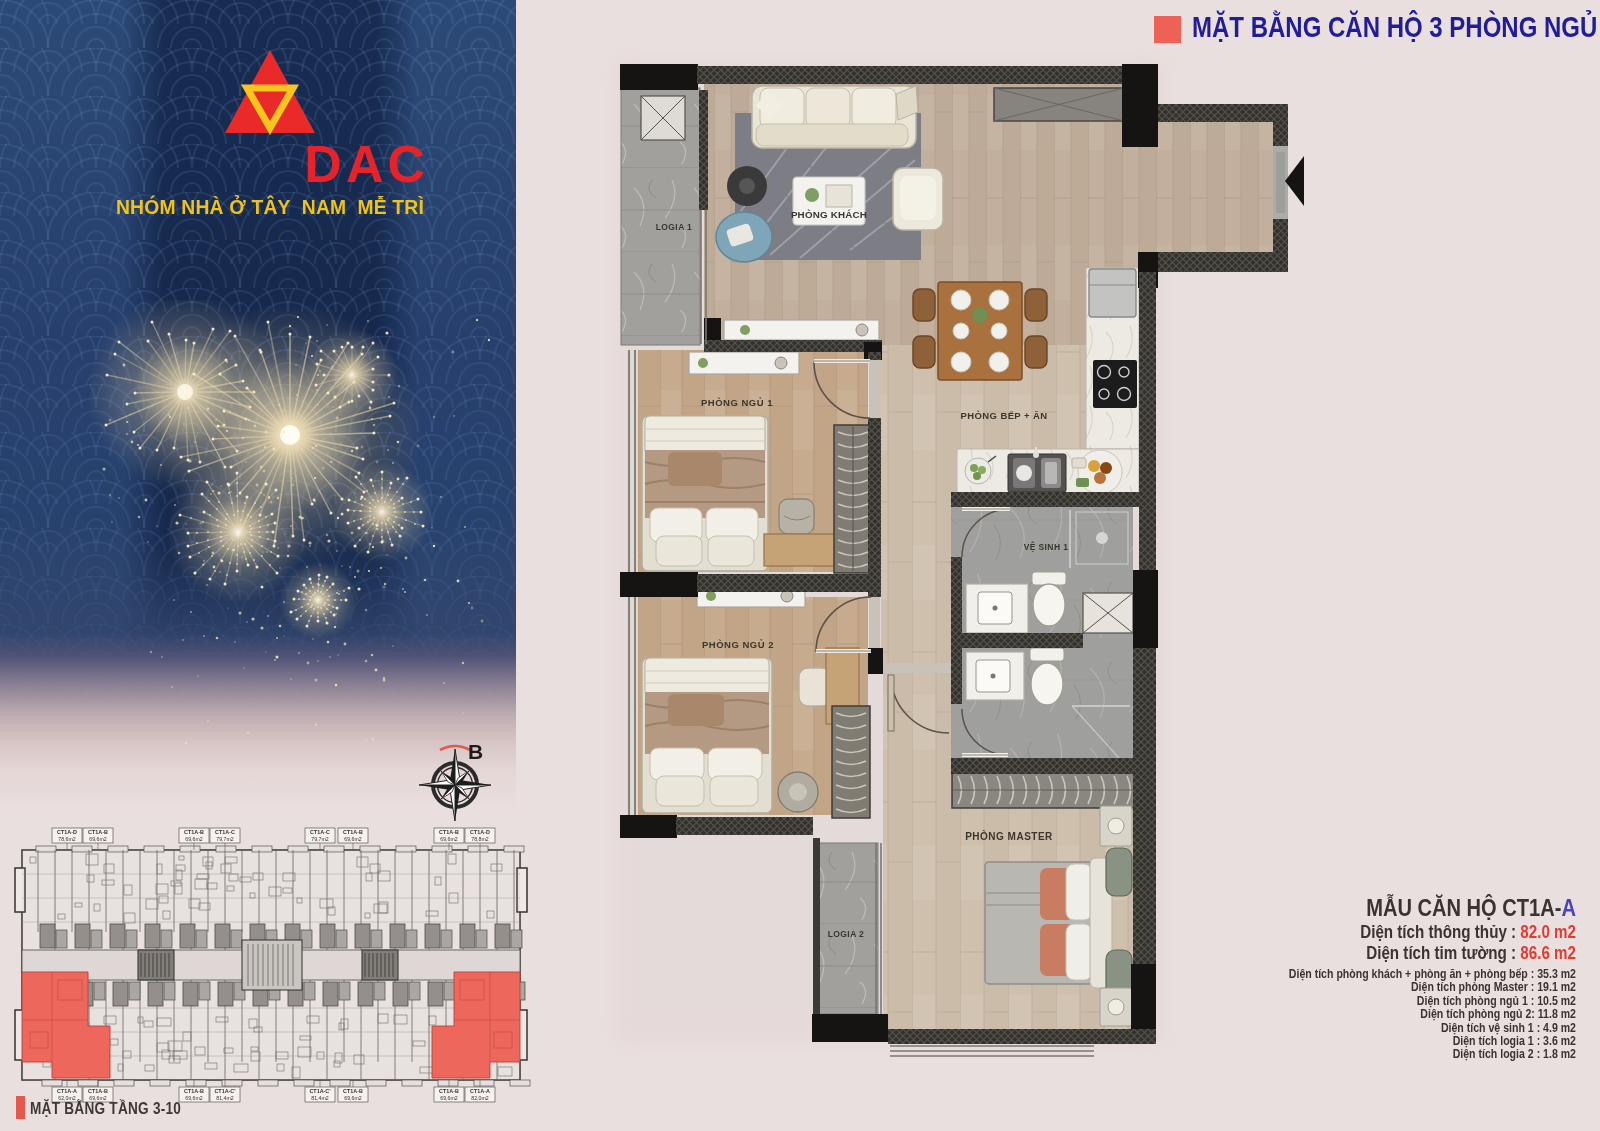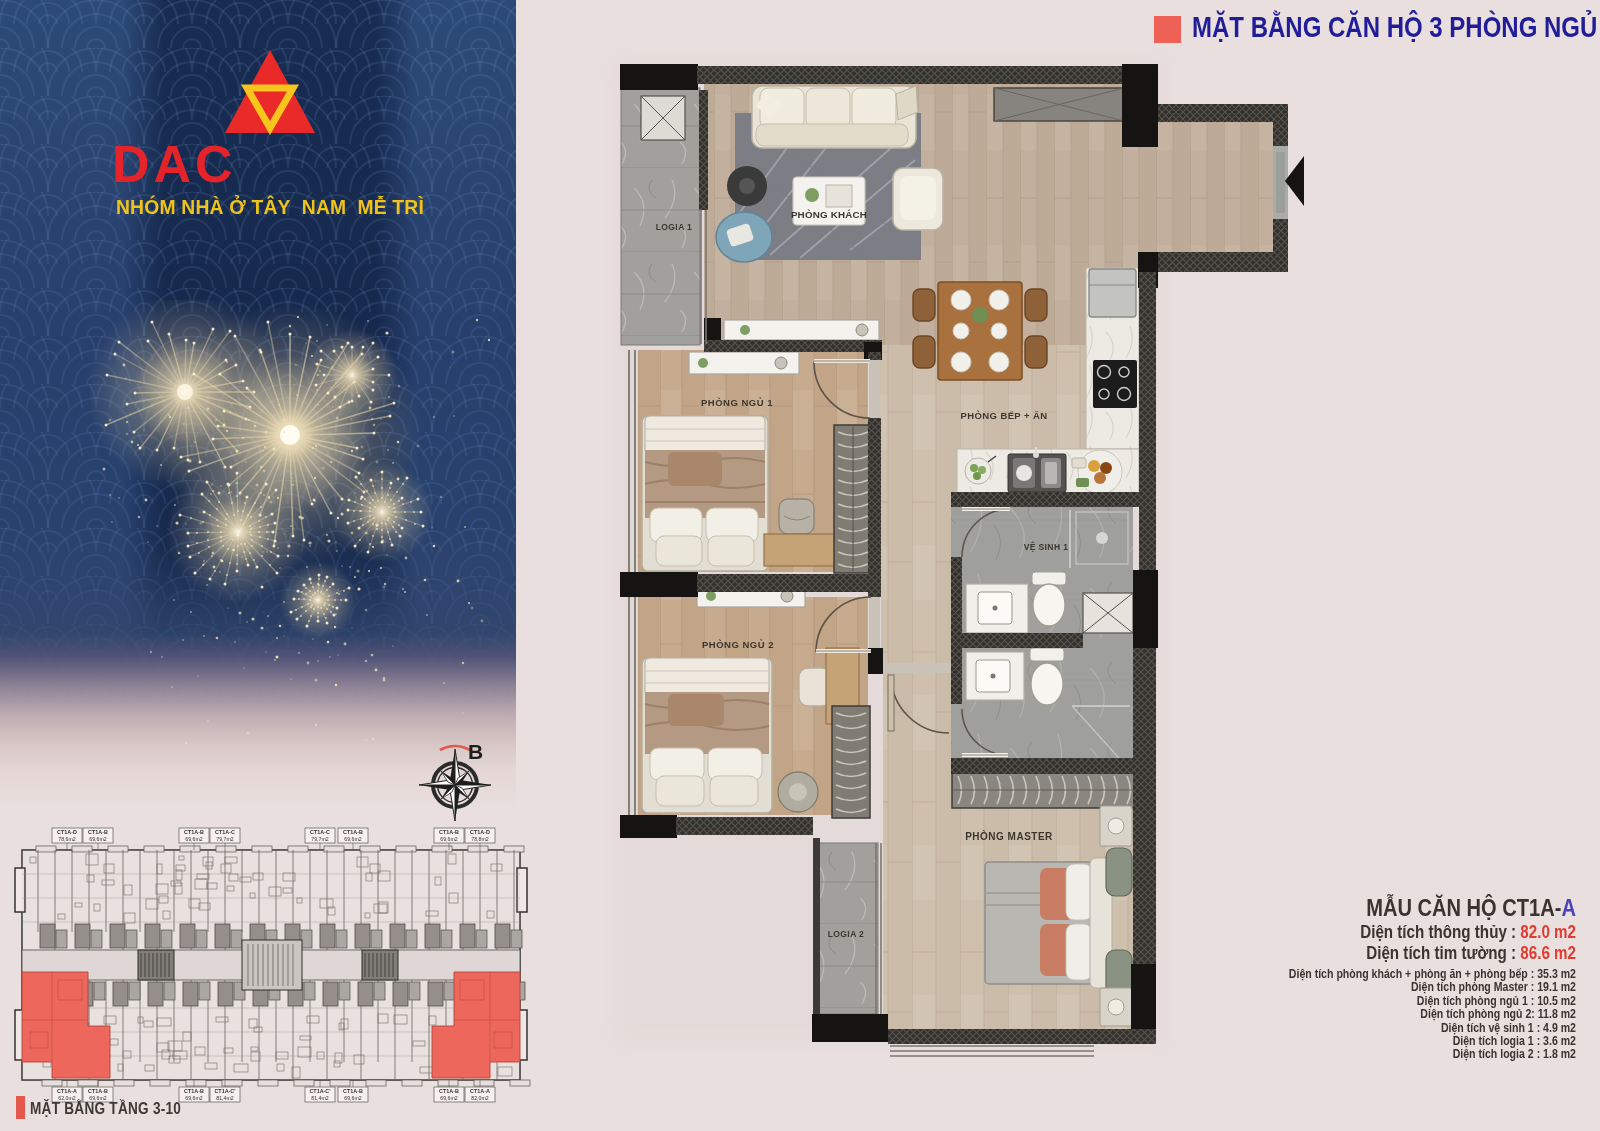--- a/index.html
+++ b/index.html
@@ -44,21 +44,21 @@
         </mask>
  </defs>
  <rect width="516" height="800" fill="url(#sg)" mask="url(#fadeM)"></rect>
 </svg>
 
 <svg class="abs" style="left:205px;top:40px;" width="140" height="100" viewBox="0 0 140 100">
   <polygon points="65,10 110,93 20,93" fill="#e92a28"></polygon>
   <polygon points="42,48 88,48 65,88" fill="none" stroke="#f7c51e" stroke-width="7"></polygon>
 </svg>
 
-<div class="abs" style="left:112px;top:134px;width:300px;text-align:left;color:#e4232b;
+<div class="abs" style="left:129px;top:134px;width:300px;text-align:right;color:#e4232b;
  font-size:52px;font-weight:bold;letter-spacing:4px;">DAC</div>
 
 <div class="abs" style="left:20px;top:195px;width:500px;text-align:center;color:#f0c31a;
  font-size:21px;font-weight:bold;letter-spacing:0.2px;transform:scaleX(0.92);transform-origin:center;">NHÓM NHÀ Ở TÂY&nbsp; NAM&nbsp; MỄ TRÌ</div>
 
 <svg class="abs" style="left:90px;top:300px;" width="400" height="475" viewBox="0 0 400 475">
       <defs>
         <radialGradient id="glowA">
           <stop offset="0" stop-color="#fff9ea" stop-opacity="0.95"></stop>
           <stop offset="0.3" stop-color="#f5e3b8" stop-opacity="0.5"></stop>

